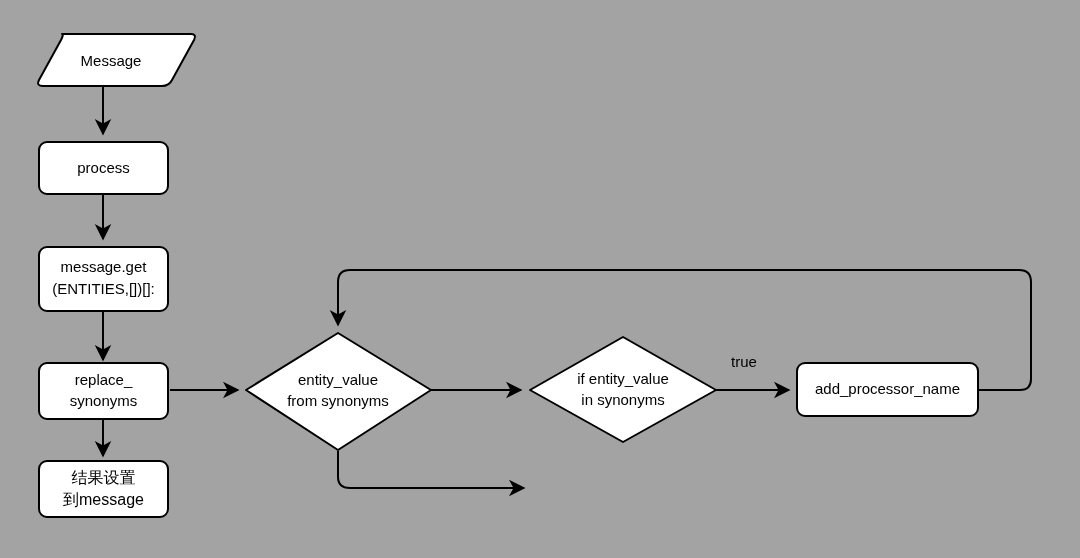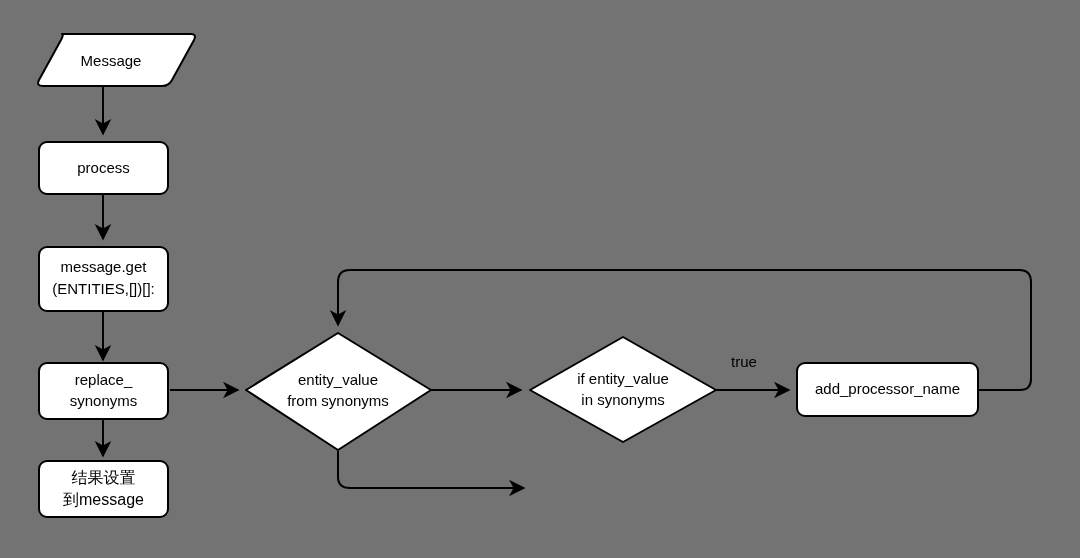--- a/index.html
+++ b/index.html
@@ -11,21 +11,21 @@
   body {
     width: 1080px;
     height: 558px;
     font-family: "Liberation Sans", sans-serif;
     overflow: hidden;
   }
   #diagram-root {
     position: relative;
     width: 1080px;
     height: 558px;
-    background: #737373;
+    background: #a3a3a3;
   }
   #flow-svg {
     position: absolute;
     left: 0;
     top: 0;
     width: 1080px;
     height: 558px;
   }
   .node-shape {
     fill: #ffffff;

